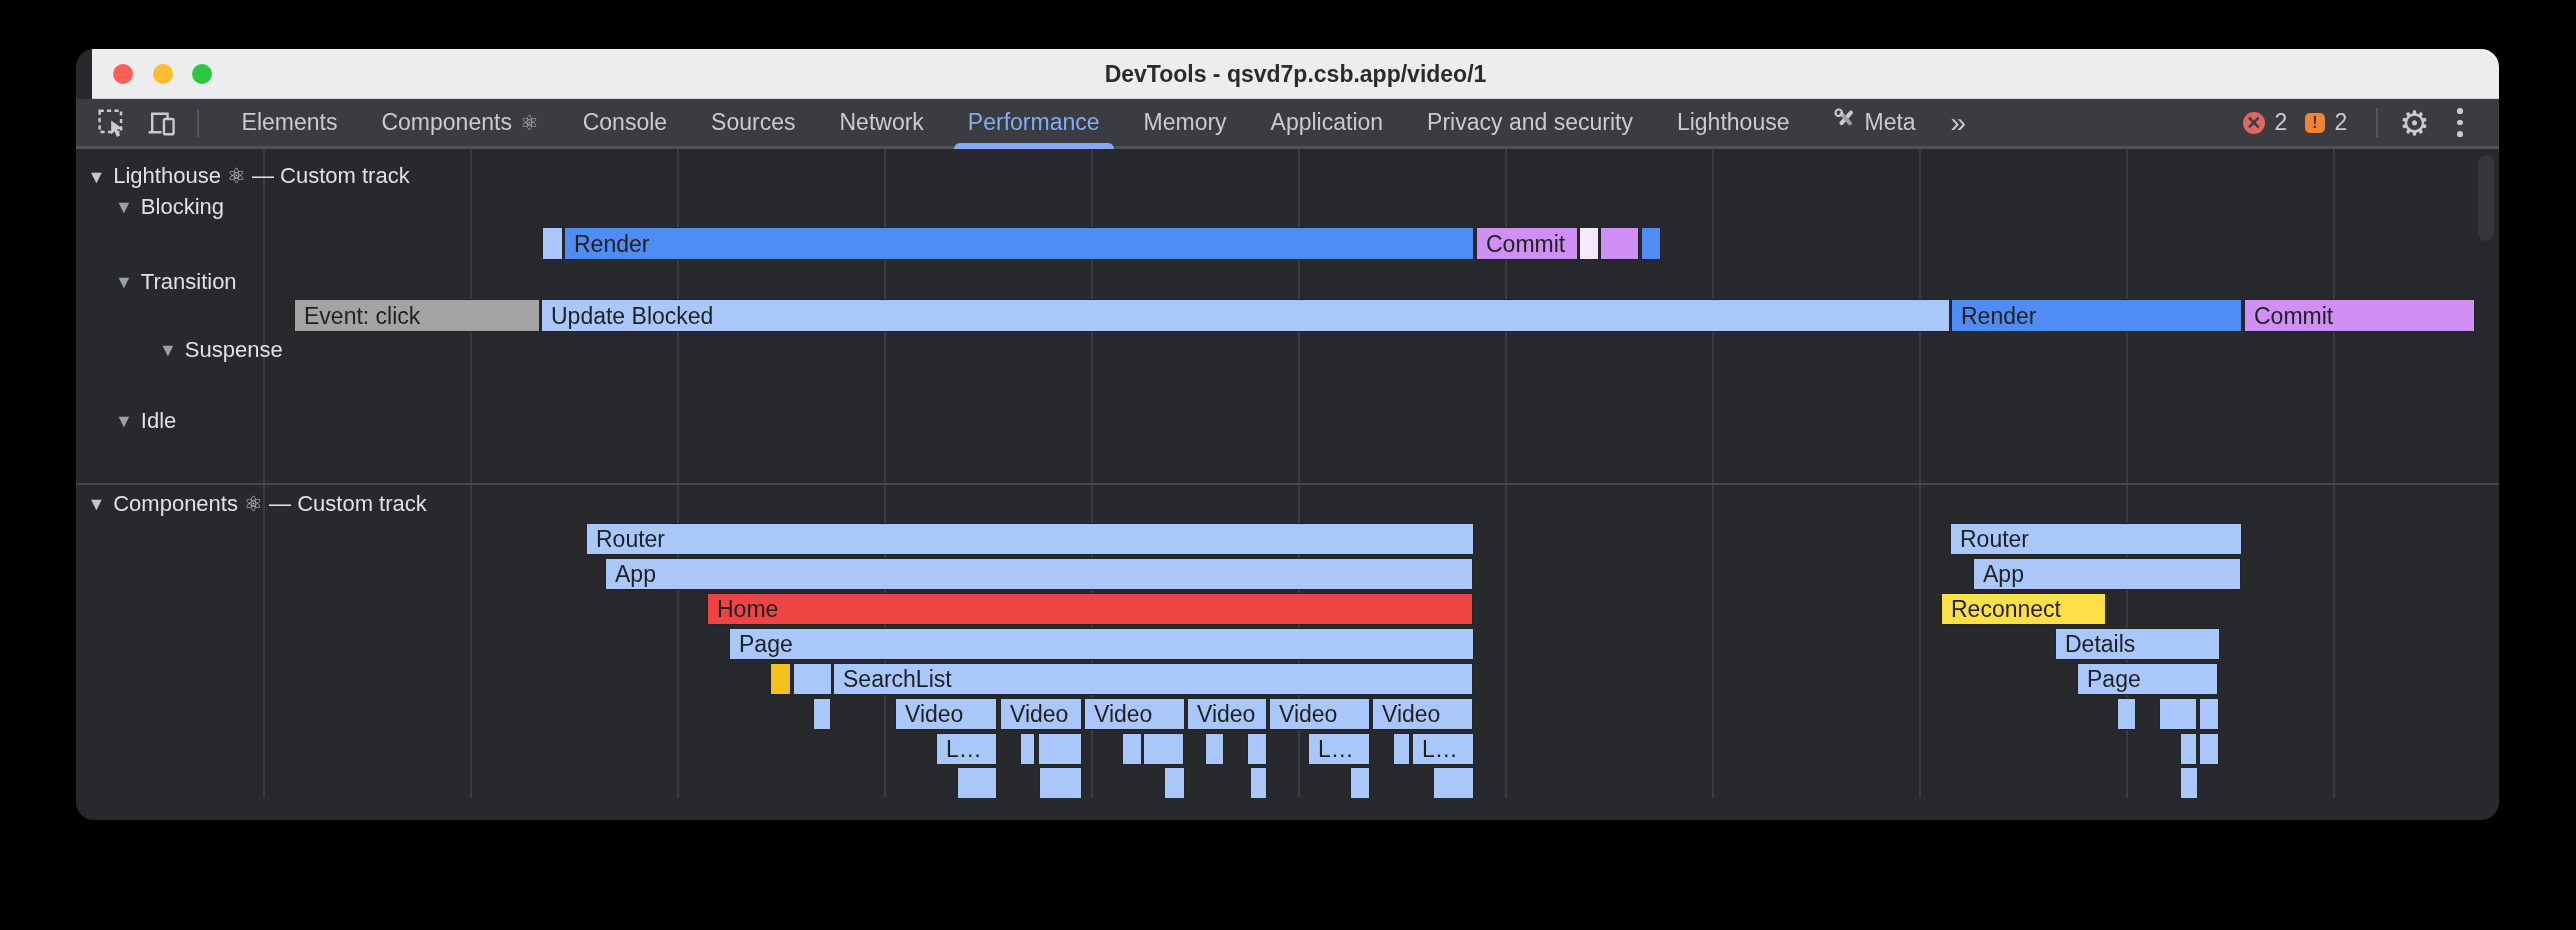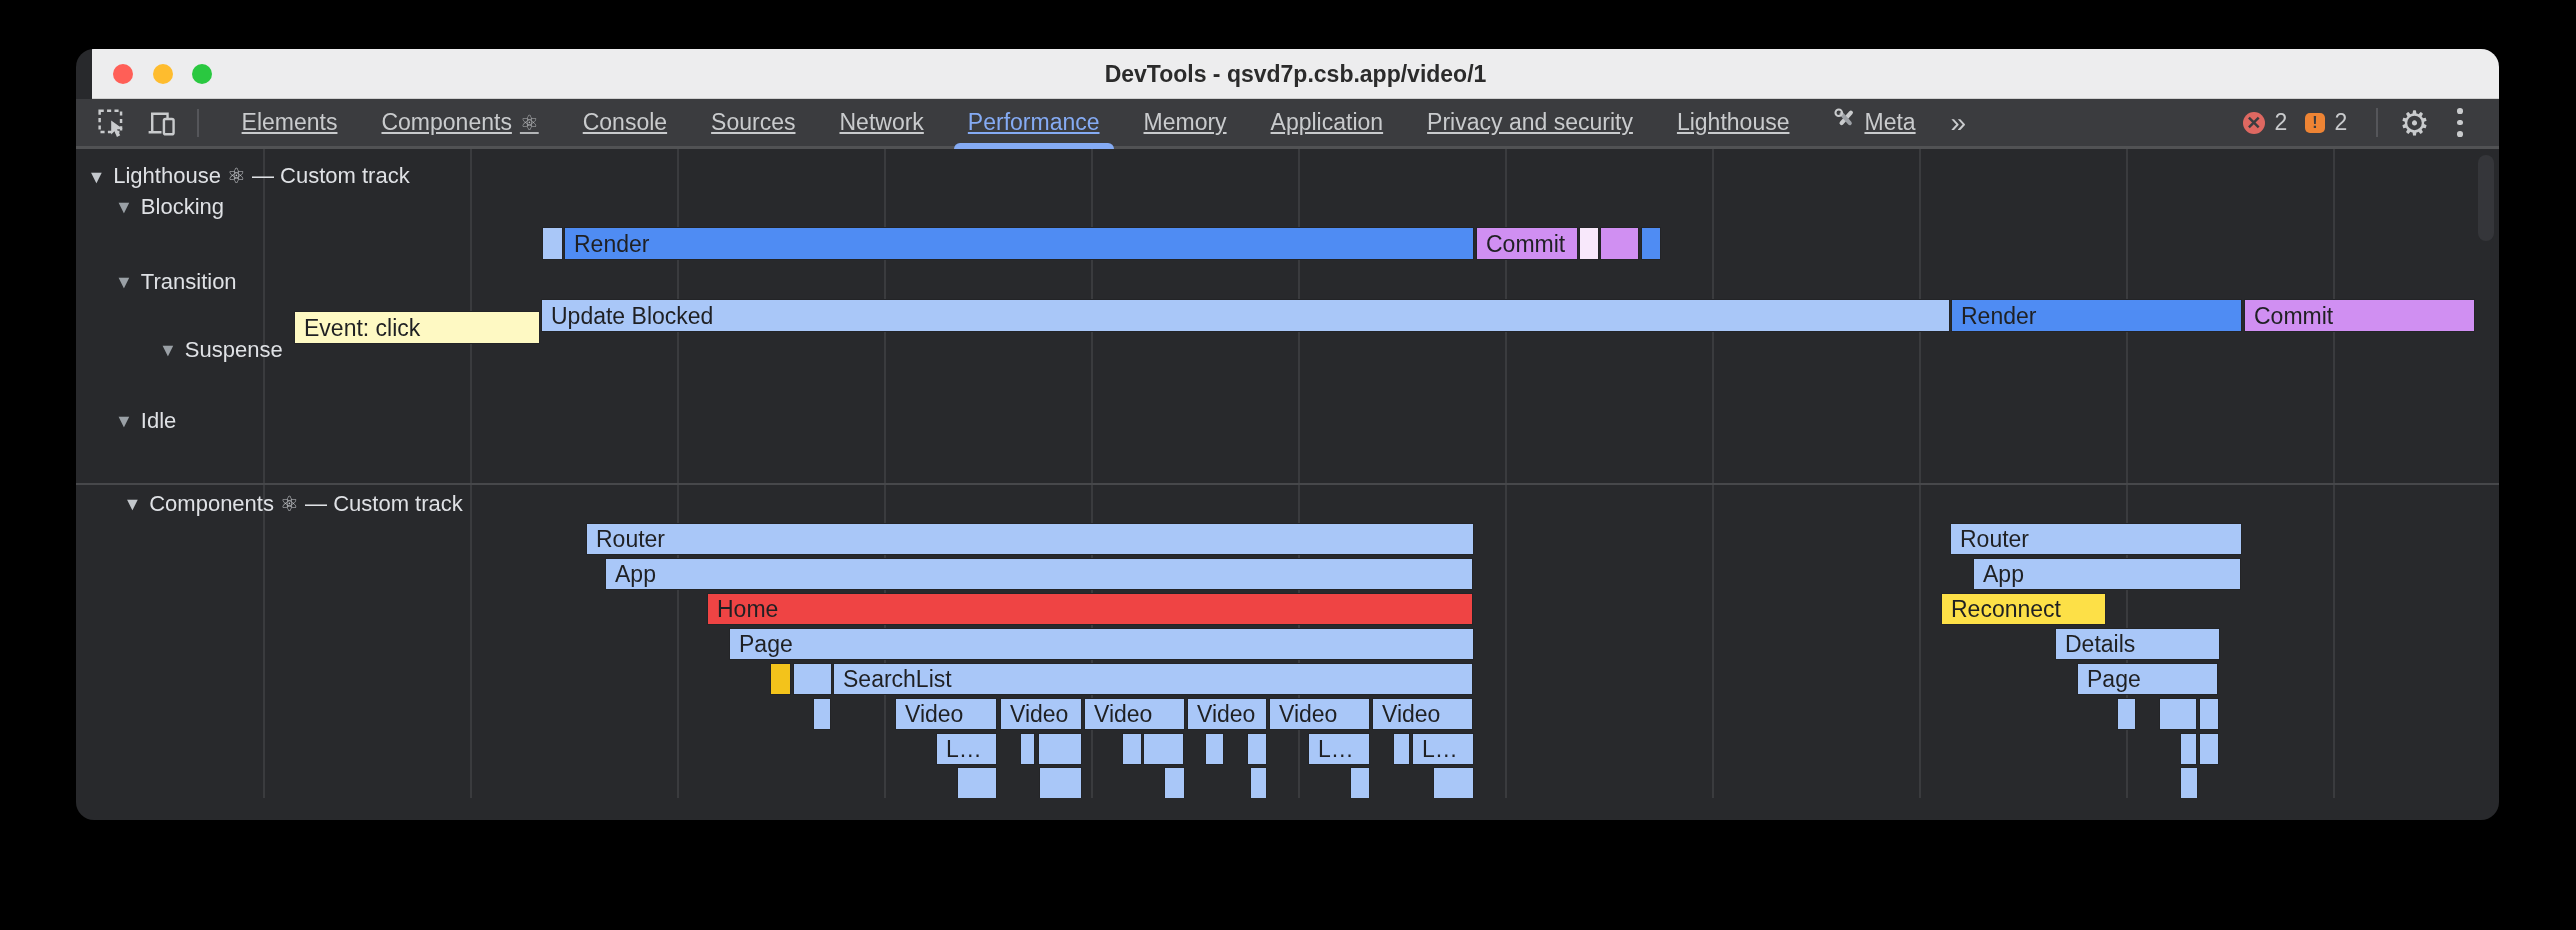--- a/index.html
+++ b/index.html
@@ -6,21 +6,21 @@
   .window{position:absolute;left:76px;top:49px;width:2423px;height:771px;border-radius:18px;overflow:hidden;background:#28292C;}
   
   .titlebar{position:relative;height:49px;background:#EDEDEE;border-bottom:0.8px solid #d0d0d0;margin-left:16px;}
   .lights{position:absolute;left:21px;top:14.6px;display:flex;gap:19.5px;}
   .light{width:20px;height:20px;border-radius:50%;}
   .title{position:absolute;left:0;right:0;top:0;height:49px;line-height:50px;text-align:center;font-size:23px;font-weight:700;color:#2b2b2b;}
   
   .tabbar{position:relative;height:47px;background:#3B3C3F;border-bottom:3.2px solid #515254;display:flex;align-items:center;color:#C9CBCD;}
   .tb-icon{width:29px;height:29px;margin-left:21px;flex:0 0 auto;display:flex;align-items:center;justify-content:center;}
   .tb-sep{width:1.6px;height:28px;background:#55565A;margin:0 21px;flex:0 0 auto;}
-  .tab{position:relative;height:47px;line-height:47px;padding:0 22px;font-size:23px;cursor:default;white-space:nowrap;display:flex;align-items:center;gap:8px;text-decoration:underline;}
+  .tab{position:relative;height:47px;line-height:47px;padding:0 22px;font-size:23px;cursor:default;white-space:nowrap;display:flex;align-items:center;gap:8px;}
   .tab.selected{color:#85ABF4;}
   .tab.selected::after{content:"";position:absolute;left:8px;right:8px;bottom:-3.2px;height:6.5px;background:#85ABF4;border-radius:6.5px 6.5px 0 0;}
   .atom{font-size:21px;opacity:.85;}
   .chevrons{font-size:28px;padding:0 13px;}
   .right-cluster{margin-left:auto;display:flex;align-items:center;gap:9.7px;padding-right:36px;}
   .err-ic{width:22px;height:22px;border-radius:50%;background:#DE6861;color:#3B3C3F;font-size:18px;font-weight:700;display:flex;align-items:center;justify-content:center;line-height:1;}
   .warn-ic{width:20px;height:20px;border-radius:4.9px;background:#EE8434;color:#3B3C3F;font-size:16px;font-weight:700;display:flex;align-items:center;justify-content:center;line-height:1;}
   .cnt{font-size:23px;color:#C9CBCD;margin-right:8px;}
   .vline{width:1.6px;height:29px;background:#55565A;margin:0 11.4px;}
   .gear{font-size:34px;color:#C9CBCD;line-height:1;}
@@ -130,32 +130,32 @@
       <div class="grid" style="left: 1015px;"></div>
       <div class="grid" style="left: 1222px;"></div>
       <div class="grid" style="left: 1429px;"></div>
       <div class="grid" style="left: 1636px;"></div>
       <div class="grid" style="left: 1843px;"></div>
       <div class="grid" style="left: 2050px;"></div>
       <div class="grid" style="left: 2257px;"></div>
       <div class="hsep" style="top: 334px;"></div>
       <div class="thumb" style="left: 2402px; top: 5.7px; width: 16px; height: 86px;"></div>
       <div class="track-header" style="left: 11.4px; top: 11.4px;"><span class="tri">▼</span><span>Lighthouse</span> <span class="atom">⚛</span> <span>— Custom track</span></div>
-      <div class="track-header" style="left: 11.4px; top: 339px; margin-left: 36px;"><span class="tri">▼</span><span>Components</span> <span class="atom">⚛</span> <span>— Custom track</span></div>
+      <div class="track-header" style="left: 11.4px; top: 339px;"><span class="tri">▼</span><span>Components</span> <span class="atom">⚛</span> <span>— Custom track</span></div>
       <div class="lane-label" style="left: 39px; top: 42px;"><span class="tri">▼</span><span>Blocking</span></div>
       <div class="lane-label" style="left: 39px; top: 117px;"><span class="tri">▼</span><span>Transition</span></div>
       <div class="lane-label" style="left: 39px; top: 185px; margin-left: 44px;"><span class="tri">▼</span><span>Suspense</span></div>
       <div class="lane-label" style="left: 39px; top: 256px;"><span class="tri">▼</span><span>Idle</span></div>
       <div class="bar sched" style="left: 466px; top: 78px; width: 21px; height: 33px; background: rgb(169, 199, 248);"></div>
       <div class="bar sched" style="left: 488px; top: 78px; width: 910px; height: 33px; background: rgb(79, 140, 243);">Render</div>
       <div class="bar sched" style="left: 1400px; top: 78px; width: 102px; height: 33px; background: rgb(208, 143, 242);">Commit</div>
       <div class="bar sched" style="left: 1503px; top: 78px; width: 19.5px; height: 33px; background: rgb(248, 232, 251);"></div>
       <div class="bar sched" style="left: 1524px; top: 78px; width: 39px; height: 33px; background: rgb(208, 143, 242);"></div>
       <div class="bar sched" style="left: 1565px; top: 78px; width: 19.5px; height: 33px; background: rgb(79, 140, 243);"></div>
-      <div class="bar sched" style="left: 218px; top: 162px; width: 246px; height: 33px; background: #fef9c3;">Event: click</div>
+      <div class="bar sched" style="left: 218px; top: 150px; width: 246px; height: 33px; background: #a3a3a3;">Event: click</div>
       <div class="bar sched" style="left: 465px; top: 150px; width: 1409px; height: 33px; background: rgb(169, 199, 248);">Update Blocked</div>
       <div class="bar sched" style="left: 1875px; top: 150px; width: 291px; height: 33px; background: rgb(79, 140, 243);">Render</div>
       <div class="bar sched" style="left: 2168px; top: 150px; width: 231px; height: 33px; background: rgb(208, 143, 242);">Commit</div>
       <div class="bar" style="left: 510px; top: 374px; width: 888px; height: 32px; background: rgb(169, 199, 248);">Router</div>
       <div class="bar" style="left: 529px; top: 409px; width: 868px; height: 32px; background: rgb(169, 199, 248);">App</div>
       <div class="bar" style="left: 631px; top: 444px; width: 766px; height: 32px; background: #ef4444;">Home</div>
       <div class="bar" style="left: 653px; top: 479px; width: 745px; height: 32px; background: rgb(169, 199, 248);">Page</div>
       <div class="bar" style="left: 694px; top: 514px; width: 21px; height: 32px; background: rgb(243, 195, 27);"></div>
       <div class="bar" style="left: 717px; top: 514px; width: 39px; height: 32px; background: rgb(169, 199, 248);"></div>
       <div class="bar" style="left: 757px; top: 514px; width: 640px; height: 32px; background: rgb(169, 199, 248);">SearchList</div>

